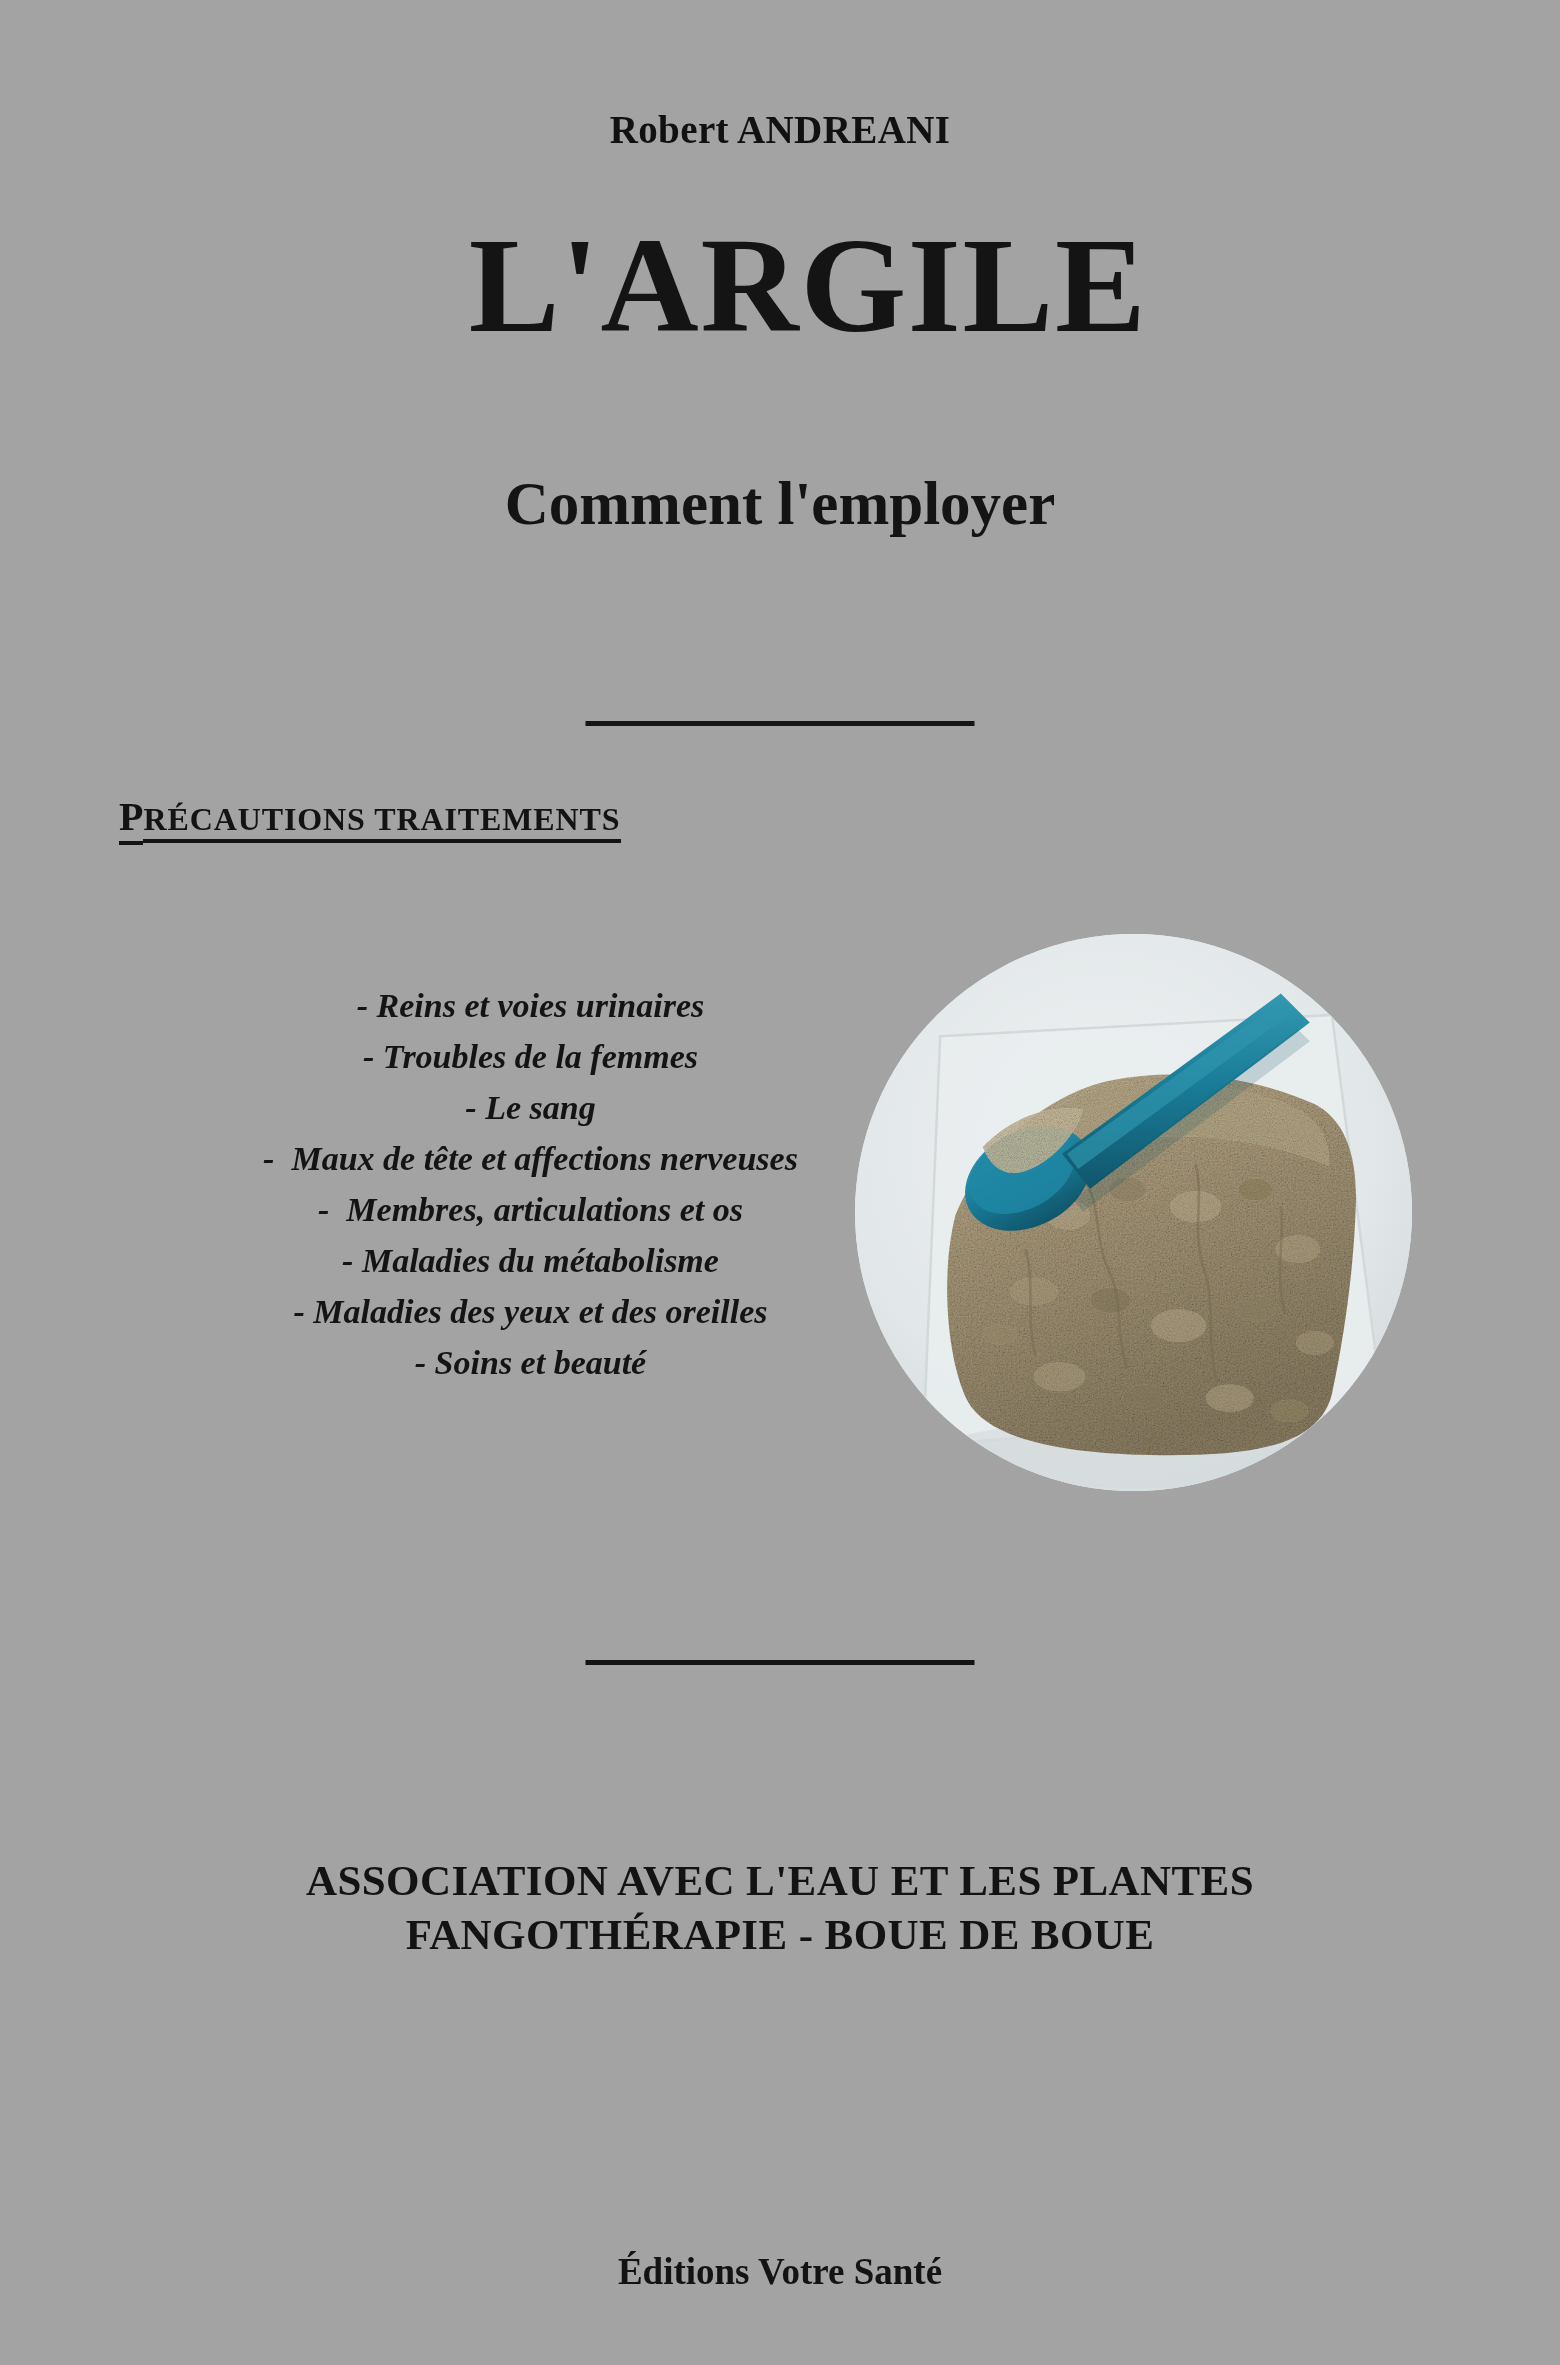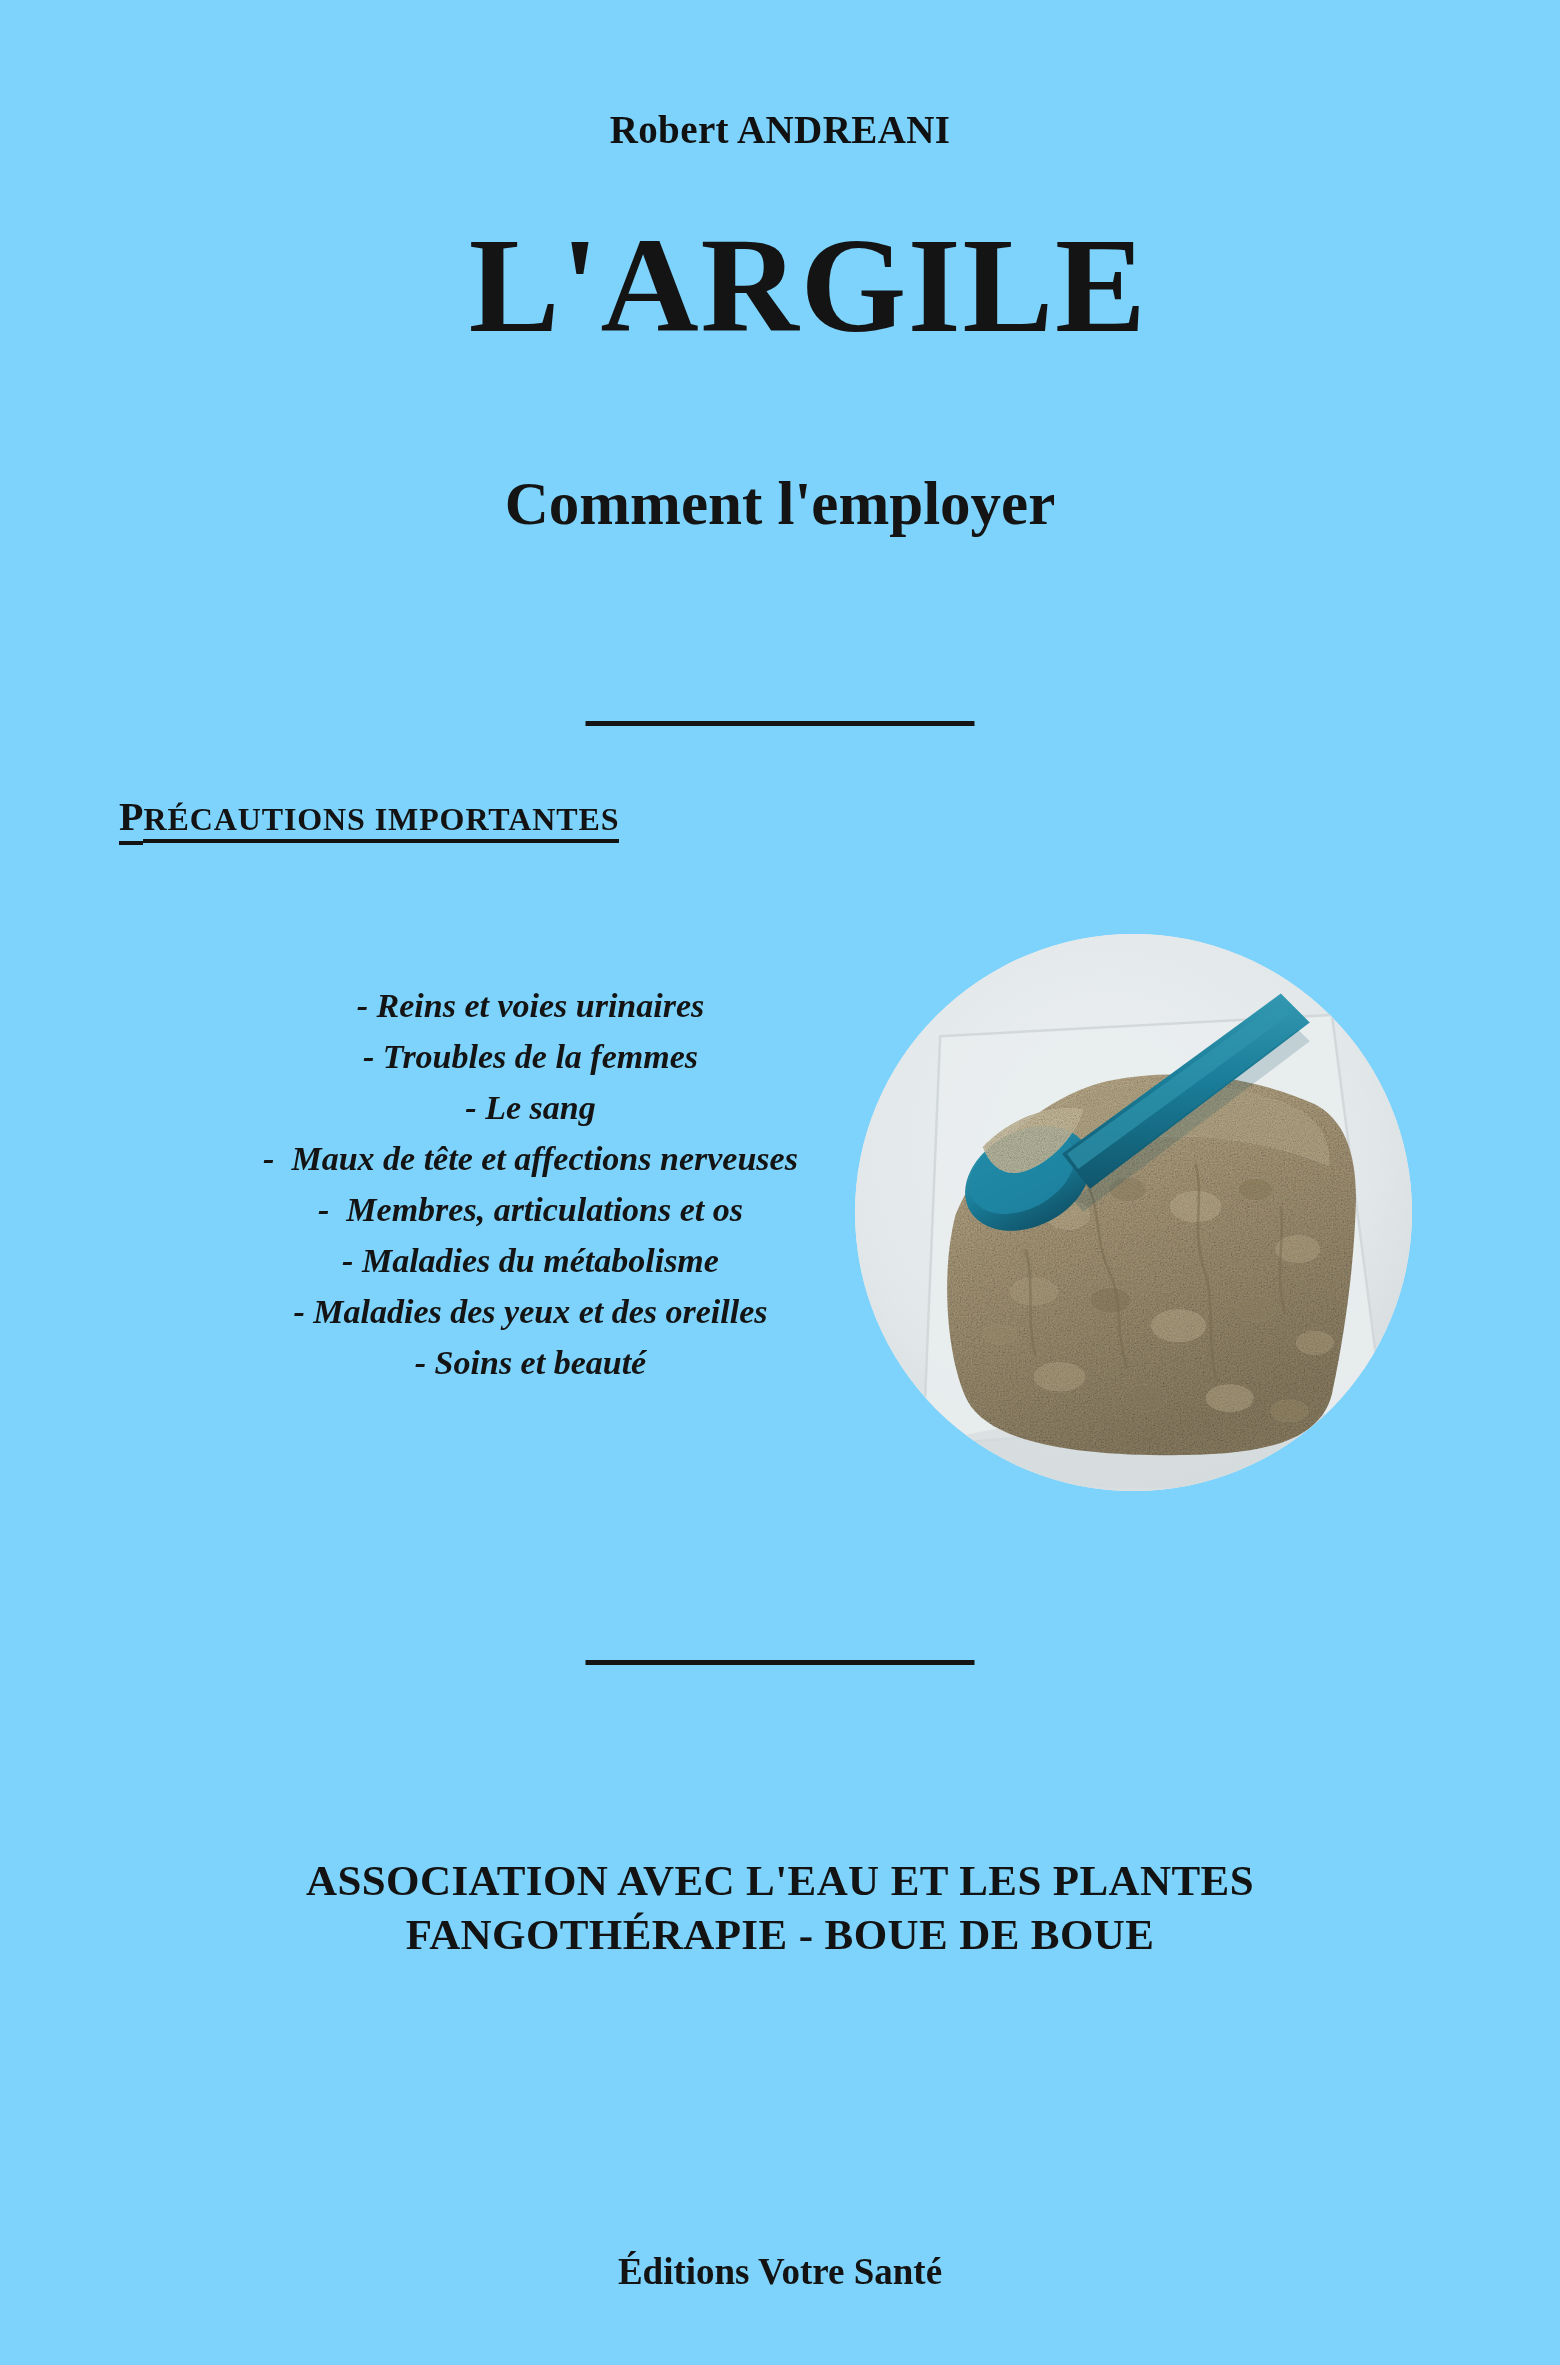--- a/index.html
+++ b/index.html
@@ -12,21 +12,21 @@
     height: 2366px;
     position: relative;
     font-family: "Liberation Serif", "DejaVu Serif", serif;
     color: #111111;
     overflow: hidden;
   }
 
   .page {
     position: absolute;
     inset: 0;
-    background: #7dd3fc;
+    background: #a3a3a3;
   }
 
   
   .author {
     position: absolute;
     top: 107px;
     left: 0;
     width: 100%;
     text-align: center;
     font-size: 39px;
@@ -179,21 +179,21 @@
 
   <div class="author">Robert ANDREANI</div>
 
   <div class="main-title">L'ARGILE</div>
 
   <div class="subtitle">Comment l'employer</div>
 
   <div class="rule rule-top"></div>
 
   <div class="section-heading heading-precautions">
-    <span class="initial">P</span><span class="rest">RÉCAUTIONS IMPORTANTES</span>
+    <span class="initial">P</span><span class="rest">RÉCAUTIONS TRAITEMENTS</span>
   </div>
 
 
   <ul class="treatment-list" id="treatment-list">
       <li class="small">- Reins et voies urinaires</li>
       <li class="small">- Troubles de la femmes</li>
       <li class="small">- Le sang</li>
       <li class="small">-  Maux de tête et affections nerveuses</li>
       <li class="small">-  Membres, articulations et os</li>
       <li class="small">- Maladies du métabolisme</li>

